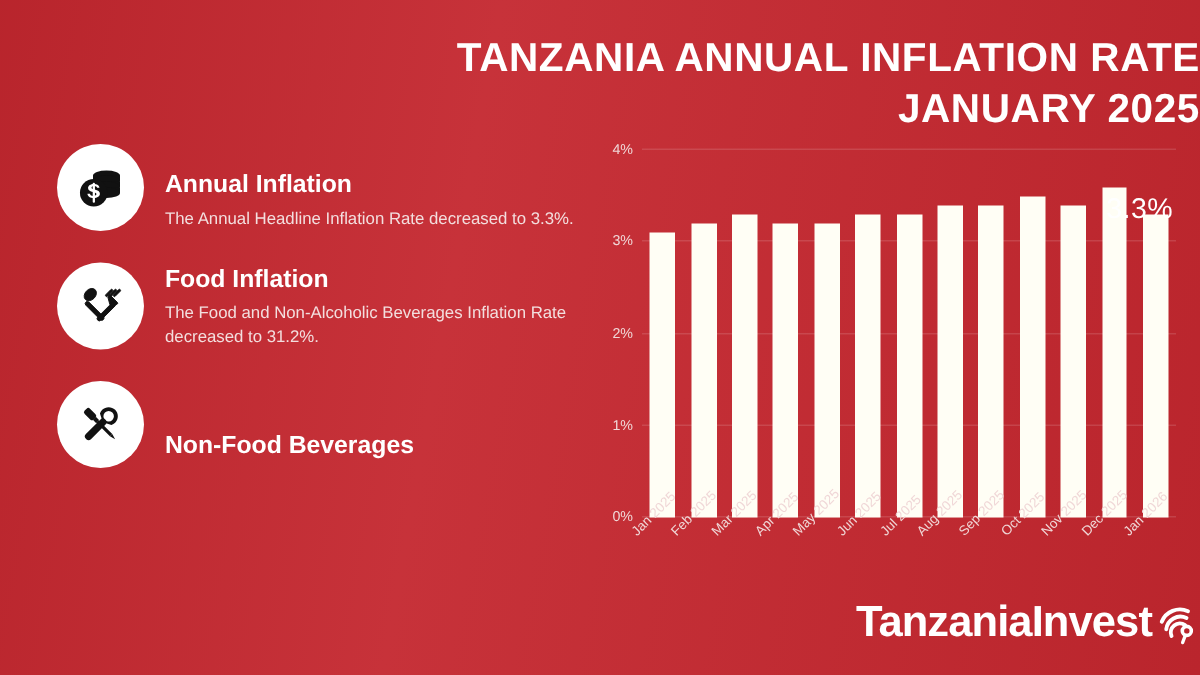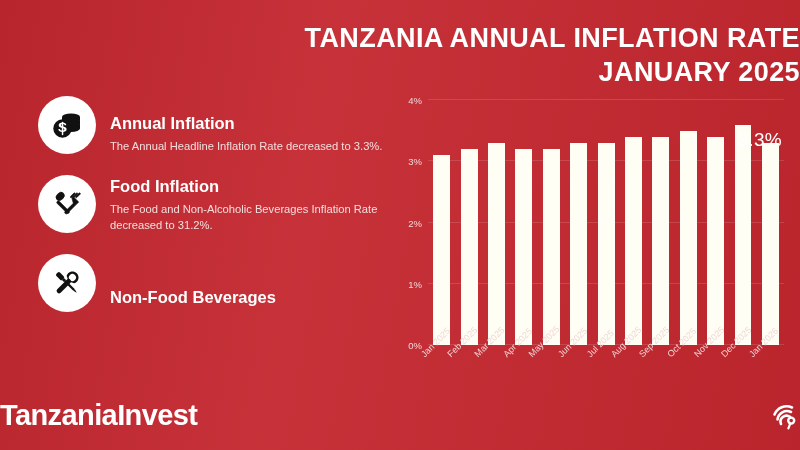--- a/index.html
+++ b/index.html
@@ -72,21 +72,21 @@
     color:#f0d7d7; font-size:9px; white-space:nowrap;
   }
   .callout{
     position:absolute; right:2px; top:16px;
     color:#ffffff; font-size:19px; font-weight:normal; letter-spacing:.3px;margin-top:21px;
   }
 
   
   .logo{
     position:absolute; left:0; right:0; bottom:18px;
-    display:flex; align-items:center; justify-content:space-between;
+    display:flex; align-items:center; justify-content:flex-end;
   }
   .logo-text{
     color:#ffffff; font-size:29px; font-weight:bold; letter-spacing:-.6px;
   }
   .logo-mark{ margin-left:2px; display:flex; align-items:flex-end; }
 </style>
 </head>
 <body>
 
 <div class="bg-sheen"></div>

